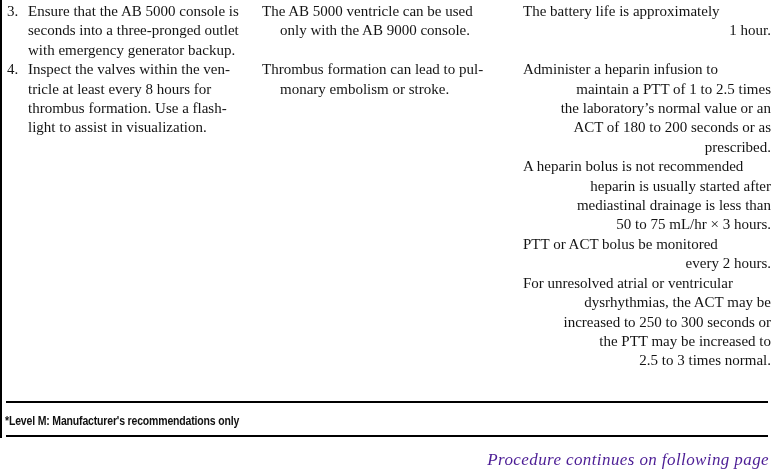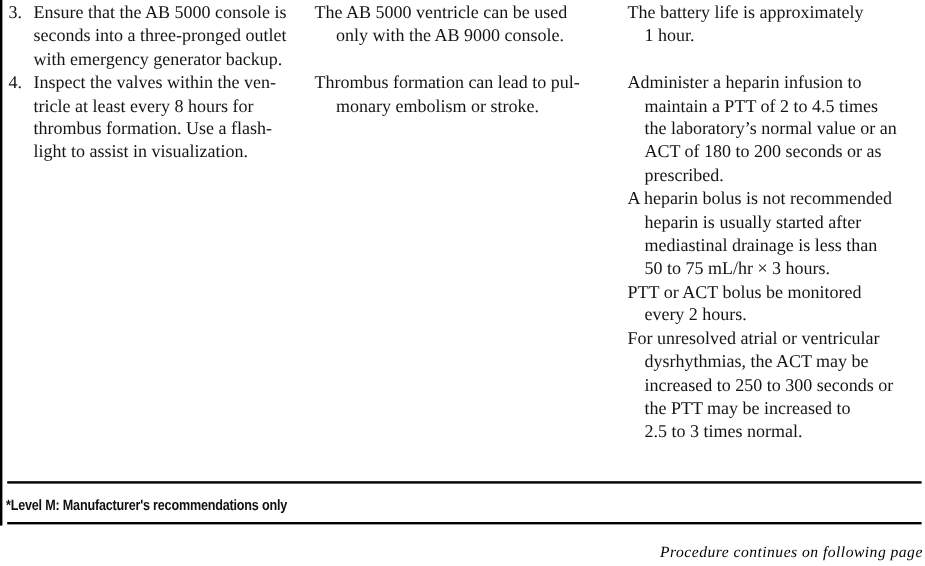--- a/index.html
+++ b/index.html
@@ -41,21 +41,21 @@
   }
   .para { position: relative; }
   .col1 .para { padding-left: 21px; }
   .num {
     position: absolute;
     left: 0;
     top: 0;
   }
   .line { white-space: nowrap; }
   .col2 .line.cont { padding-left: 18px; }
-  .col3 .line.cont { padding-left: 14px; }
+  .col3 .line.cont { padding-left: 14px; text-align: right; }
   
   .rule {
     position: absolute;
     left: 6px;
     width: 762px;
     background: #000000;
   }
   .rule-top { top: 401px; height: 1.5px; }
   .rule-bottom { top: 435px; height: 2px; }
   .footnote {
@@ -70,24 +70,24 @@
     transform-origin: left center;
     white-space: nowrap;
     color: #101010;
   }
   
   .continuation {
     position: absolute;
     right: 2px;
     top: 450px;
     font-style: italic;
-    font-size: 13px;
+    font-size: 17px;
     letter-spacing: 0.4px;
     white-space: nowrap;
-    color: #000000;
+    color: #4c1d95;
   }
 </style>
 </head>
 <body>
 
 <div class="page">
   <div class="left-border"></div>
 
   <div class="grid">
       <div class="cell col1">
@@ -121,21 +121,21 @@
       </div>
       <div class="cell col2">
         <div class="para">
           <div class="line">Thrombus formation can lead to pul-</div>
           <div class="line cont">monary embolism or stroke.</div>
         </div>
       </div>
       <div class="cell col3">
         <div class="para">
           <div class="line">Administer a heparin infusion to</div>
-          <div class="line cont">maintain a PTT of 2 to 4.5 times</div>
+          <div class="line cont">maintain a PTT of 1 to 2.5 times</div>
           <div class="line cont">the laboratory’s normal value or an</div>
           <div class="line cont">ACT of 180 to 200 seconds or as</div>
           <div class="line cont">prescribed.</div>
         </div>
         <div class="para">
           <div class="line">A heparin bolus is not recommended</div>
           <div class="line cont">heparin is usually started after</div>
           <div class="line cont">mediastinal drainage is less than</div>
           <div class="line cont">50 to 75 mL/hr × 3 hours.</div>
         </div>

